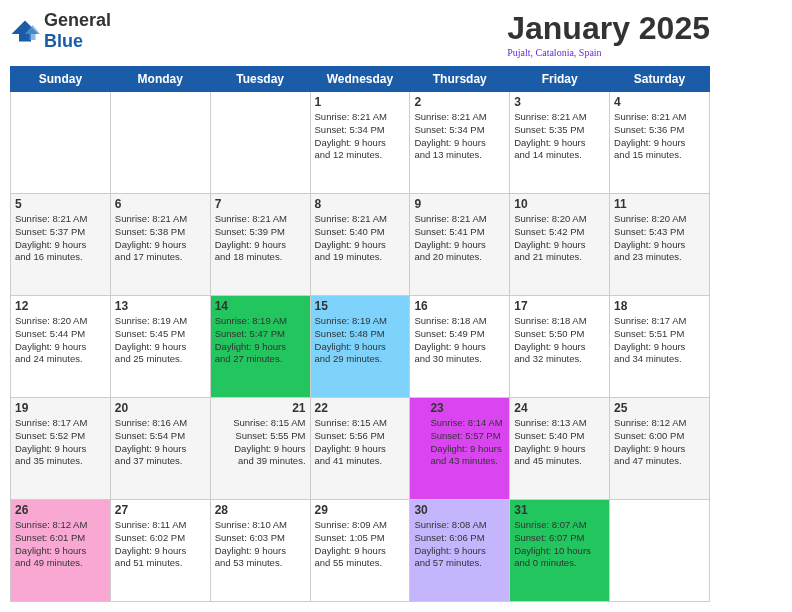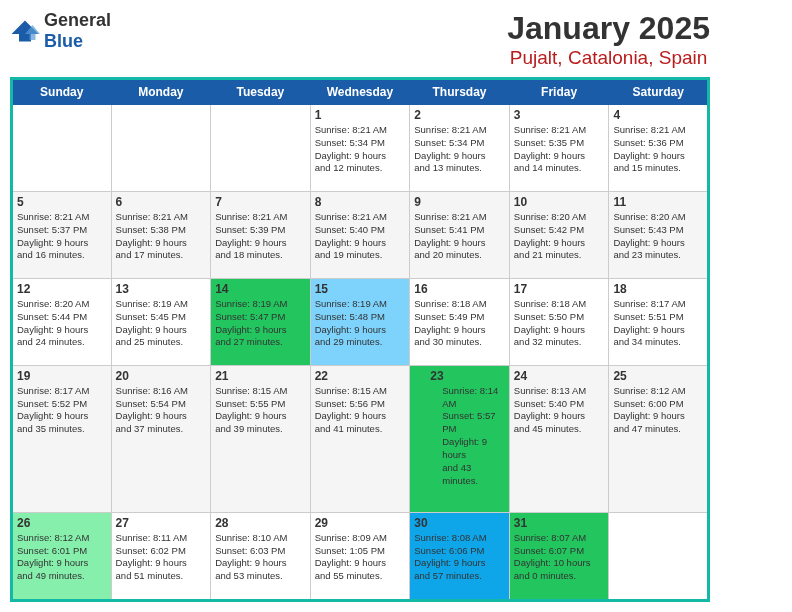--- a/index.html
+++ b/index.html
@@ -26,34 +26,35 @@
     .logo {
       display: flex;
       align-items: center;
       gap: 4px;
     }
     .logo-icon {
       width: 30px;
       height: 24px;
     }
     .title-block {
-      text-align: center;
+      text-align: left;
     }
     .month-title {
       font-size: 32px;
       font-weight: bold;
       color: #333;
     }
     .location {
-      font-size: 19px;
-      color: #b91c1c;
+      font-size: 10px;
+      color: #6d28d9;
+      font-family: Liberation Serif, serif;
     }
     .calendar {
       flex: 1;
-      border: 3px solid #14b8a6;
+      border: 1px solid #14b8a6;
       border-collapse: collapse;
       width: 100%;
       table-layout: fixed;
     }
     .calendar th {
       background: #1a5ca8;
       color: white;
       text-align: center;
       font-size: 12px;
       padding: 5px 2px;
@@ -271,58 +272,58 @@
 Daylight: 9 hours
 and 35 minutes.</div>
           </td>
           <td style="background-color: rgb(245, 245, 245);">
             <span class="day-num">20</span>
             <div class="day-info" style="white-space: pre-line;">Sunrise: 8:16 AM
 Sunset: 5:54 PM
 Daylight: 9 hours
 and 37 minutes.</div>
           </td>
-          <td style="background-color: rgb(245, 245, 245);">
+          <td style="background-color: rgb(245, 245, 245); text-align: right;">
             <span class="day-num">21</span>
             <div class="day-info" style="white-space: pre-line;">Sunrise: 8:15 AM
 Sunset: 5:55 PM
 Daylight: 9 hours
 and 39 minutes.</div>
           </td>
           <td style="background-color: rgb(245, 245, 245);">
             <span class="day-num">22</span>
             <div class="day-info" style="white-space: pre-line;">Sunrise: 8:15 AM
 Sunset: 5:56 PM
 Daylight: 9 hours
 and 41 minutes.</div>
           </td>
-          <td style="background-color: #22c55e; padding-left: 20px;">
+          <td style="background-color: #d946ef; padding-left: 20px;">
             <span class="day-num">23</span>
-            <div class="day-info" style="white-space: pre-line; margin-left: 12px;">Sunrise: 8:14 AM
+            <div class="day-info" style="white-space: pre-line;">Sunrise: 8:14 AM
 Sunset: 5:57 PM
 Daylight: 9 hours
 and 43 minutes.</div>
           </td>
           <td style="background-color: rgb(245, 245, 245);">
             <span class="day-num">24</span>
             <div class="day-info" style="white-space: pre-line;">Sunrise: 8:13 AM
 Sunset: 5:40 PM
 Daylight: 9 hours
 and 45 minutes.</div>
           </td>
           <td style="background-color: rgb(245, 245, 245);">
             <span class="day-num">25</span>
             <div class="day-info" style="white-space: pre-line;">Sunrise: 8:12 AM
 Sunset: 6:00 PM
 Daylight: 9 hours
 and 47 minutes.</div>
           </td>
         </tr>
         <tr>
-          <td style="background-color: #86efac;">
+          <td style="background-color: #f9a8d4;">
             <span class="day-num">26</span>
             <div class="day-info" style="white-space: pre-line;">Sunrise: 8:12 AM
 Sunset: 6:01 PM
 Daylight: 9 hours
 and 49 minutes.</div>
           </td>
           <td style="background-color: rgb(255, 255, 255); margin-top: 31px;">
             <span class="day-num">27</span>
             <div class="day-info" style="white-space: pre-line;">Sunrise: 8:11 AM
 Sunset: 6:02 PM
@@ -336,21 +337,21 @@
 Daylight: 9 hours
 and 53 minutes.</div>
           </td>
           <td style="background-color: rgb(255, 255, 255);">
             <span class="day-num">29</span>
             <div class="day-info" style="white-space: pre-line;">Sunrise: 8:09 AM
 Sunset: 1:05 PM
 Daylight: 9 hours
 and 55 minutes.</div>
           </td>
-          <td style="background-color: #0ea5e9;">
+          <td style="background-color: #c4b5fd;">
             <span class="day-num">30</span>
             <div class="day-info" style="white-space: pre-line;">Sunrise: 8:08 AM
 Sunset: 6:06 PM
 Daylight: 9 hours
 and 57 minutes.</div>
           </td>
           <td style="background-color: #22c55e;">
             <span class="day-num">31</span>
             <div class="day-info" style="white-space: pre-line;">Sunrise: 8:07 AM
 Sunset: 6:07 PM

